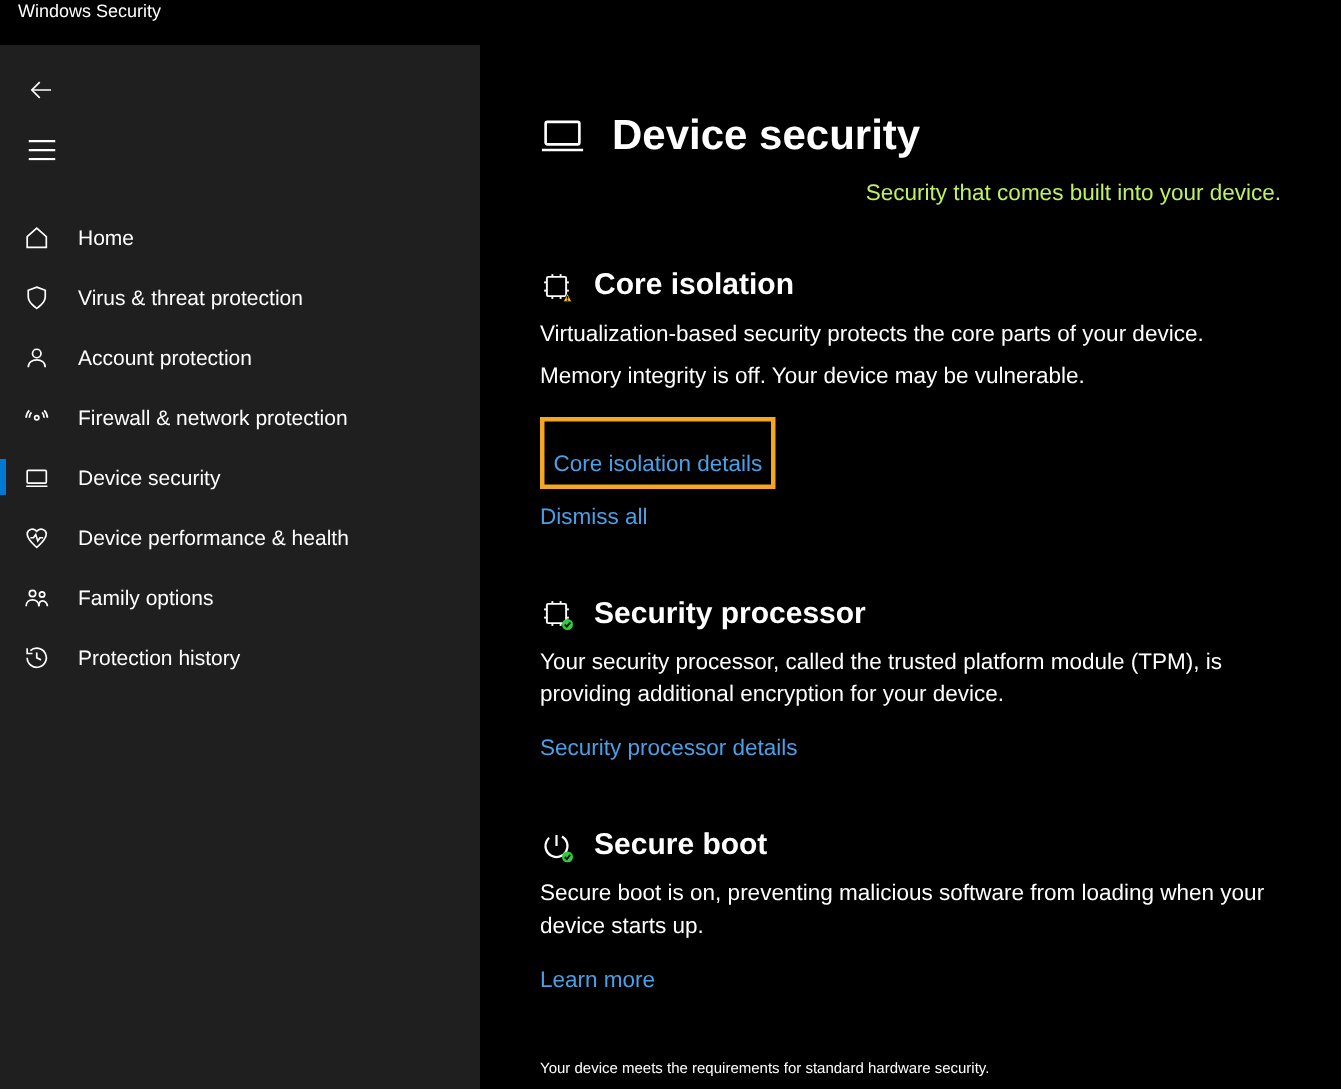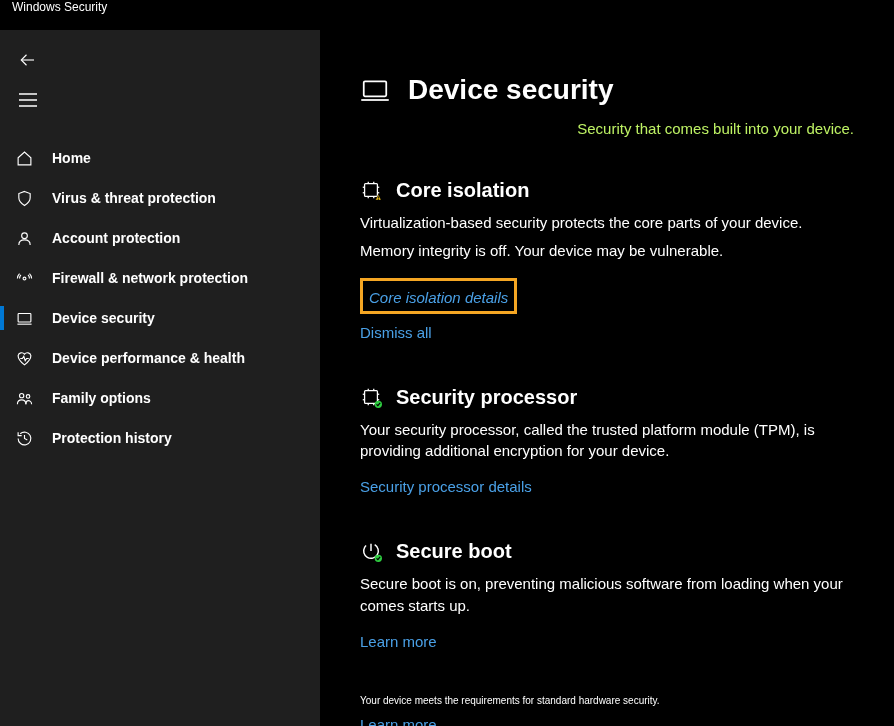--- a/index.html
+++ b/index.html
@@ -60,21 +60,20 @@
     font-size: 14px;
   }
   .sb-item .sb-icon {
     width: 24px;
     display: flex;
     align-items: center;
     justify-content: flex-start;
   }
   .sb-item .sb-label {
     margin-left: 12px;
-    font-weight: bold;
   }
   .sb-item.selected::before {
     content: "";
     position: absolute;
     left: 0;
     top: 8px;
     bottom: 8px;
     width: 4px;
     background: #0078d4;
   }
@@ -101,20 +100,21 @@
     color: #bef264;
     margin-bottom: 42px;
     text-align: right;
   }
   .section {
     margin-bottom: 44px;
     max-width: 520px;
   }
   .sec-h {
     display: flex;
+    align-items: center;
     gap: 14px;
     margin-bottom: 10px;
   }
   .sec-title {
     font-size: 20px;
     font-weight: 600;
   }
   .sec-body {
     font-size: 15px;
     color: #fff;
@@ -123,24 +123,23 @@
   }
   .link {
     color: #4aa0e6;
     font-size: 15px;
     cursor: default;
     display: inline-block;
     margin-top: 10px;
   }
   .hl {
     border: 3px solid #f5a623;
-    padding: 8px 6px 4px 6px;
+    padding: 20px 6px 4px 6px;
     margin-top: 10px;
     display: inline-block;
-    font-style: italic;
   }
   .footer-note {
     margin-top: 4px;
     font-size: 10px;
   }
   svg { display: block; }
 </style>
 </head>
 <body>
 
@@ -331,21 +330,21 @@
         <span>
           <svg width="22" height="22" viewBox="0 0 24 24">
             <circle cx="12" cy="12" r="8" fill="none" stroke="#fff" stroke-width="1.6" stroke-dasharray="40 10" transform="rotate(-60 12 12)"></circle>
             <line x1="12" y1="4" x2="12" y2="12" stroke="#fff" stroke-width="1.6"></line>
             <circle cx="20" cy="20" r="4" fill="#2ecc40"></circle>
             <polyline points="18,20 19.5,21.5 22,18.5" fill="none" stroke="#000" stroke-width="1.3"></polyline>
           </svg>
         </span>
         <div class="sec-title">Secure boot</div>
       </div>
-      <div class="sec-body">Secure boot is on, preventing malicious software from loading when your comes starts up.</div>
+      <div class="sec-body">Secure boot is on, preventing malicious software from loading when your device starts up.</div>
       <span class="link">Learn more</span>
     </div>
 
     <div class="section">
       <div class="footer-note">Your device meets the requirements for standard hardware security.</div>
       <span class="link">Learn more</span>
     </div>
 
   </div>
 </div>

